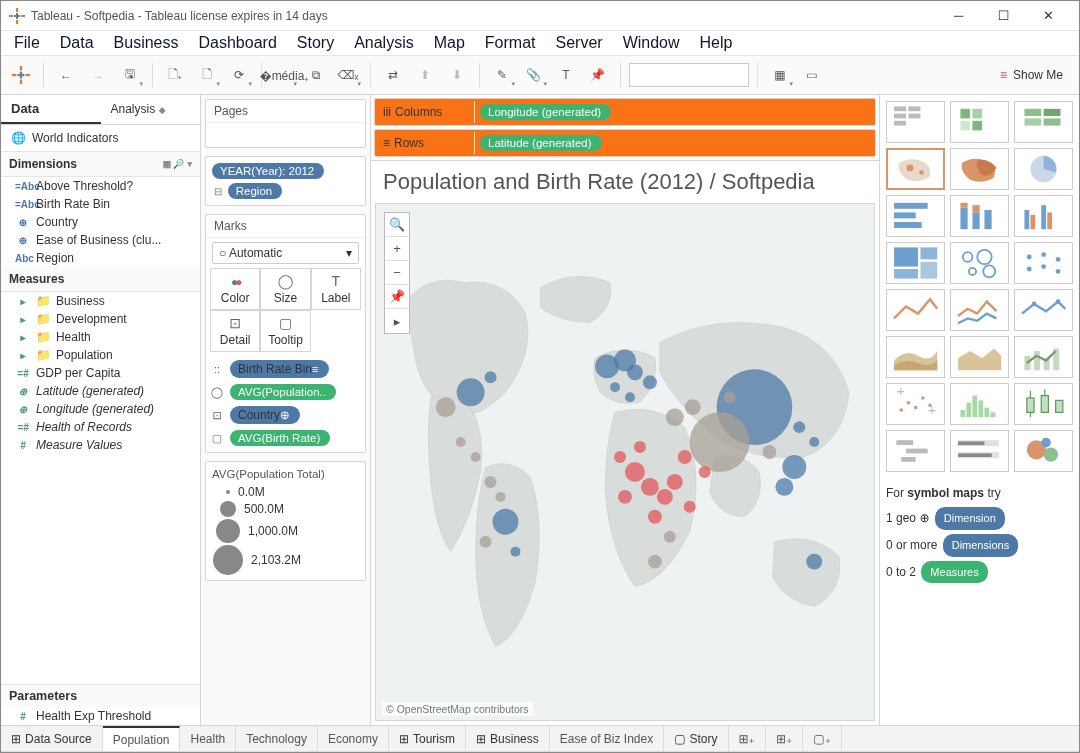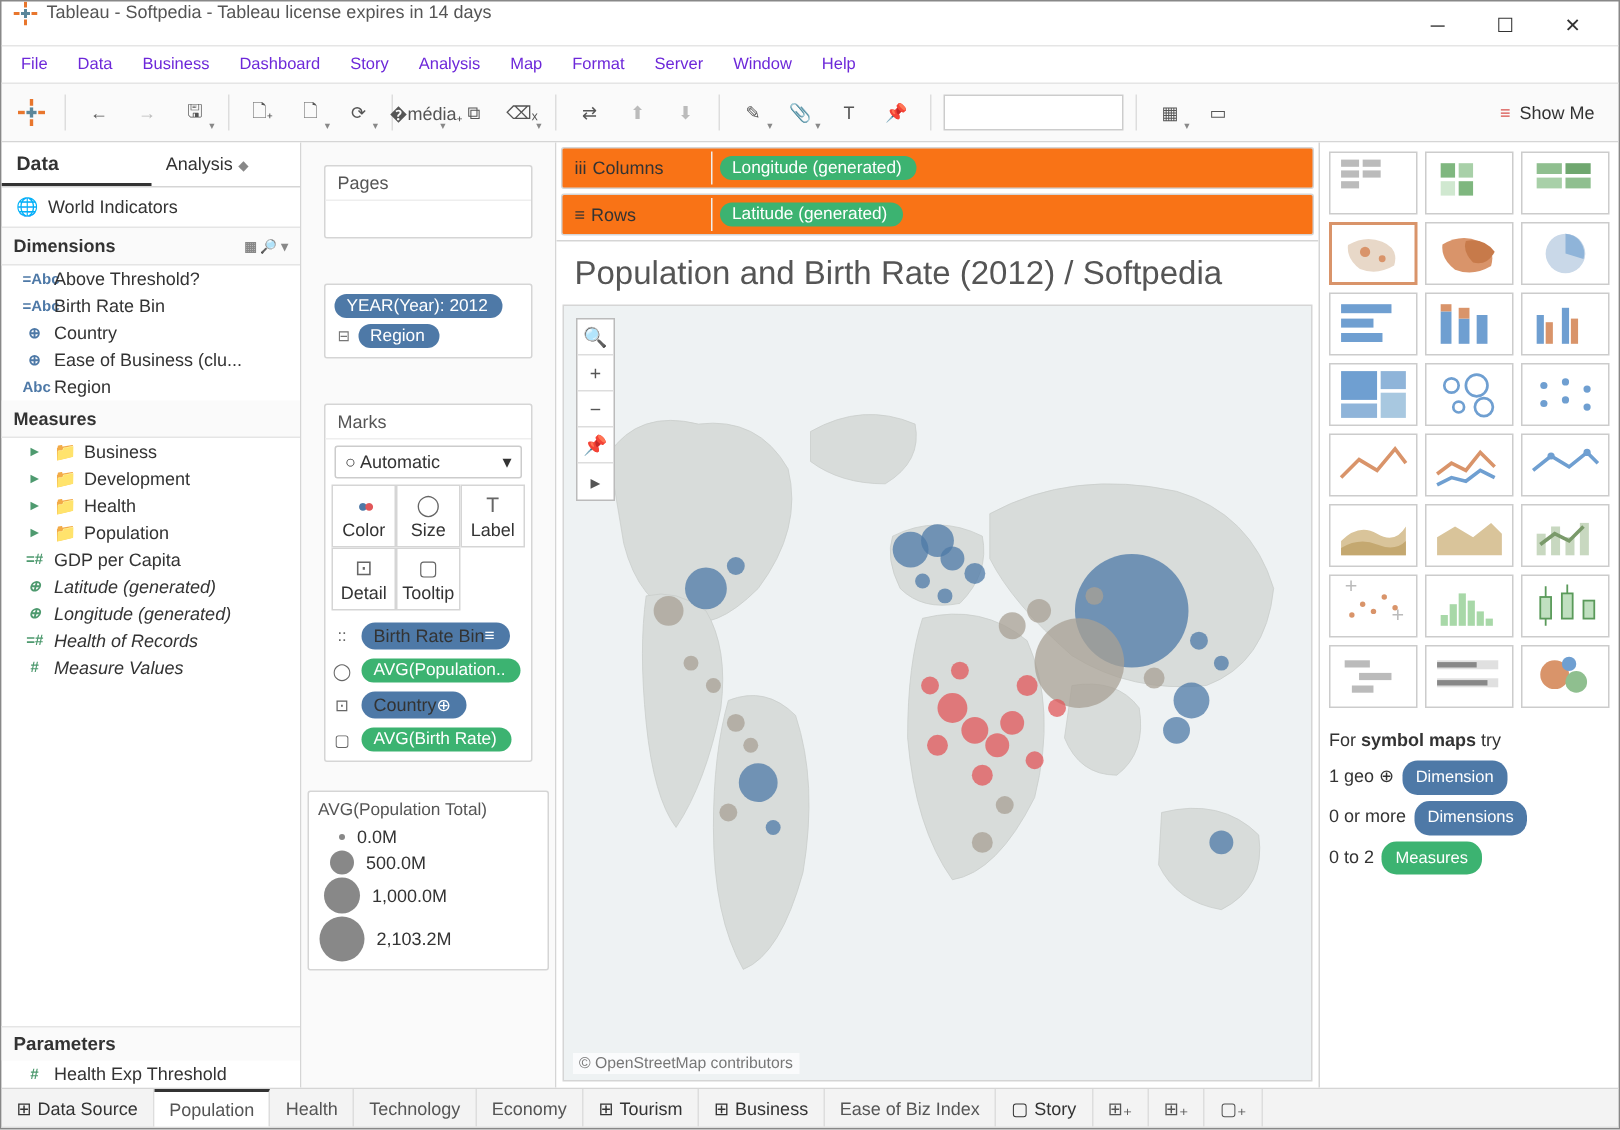--- a/index.html
+++ b/index.html
@@ -1,22 +1,22 @@
 <!DOCTYPE html>
 <html><head>
 <meta charset="utf-8">
 <style>
 *{box-sizing:border-box;margin:0;padding:0;font-family:"Segoe UI",Tahoma,sans-serif;font-size:12px;color:#333}
 body{background:#fff;width:1080px;height:753px;overflow:hidden;position:relative;border:1px solid #888}
-.titlebar{height:30px;display:flex;padding:0 8px;border-bottom:1px solid #e5e5e5}
+.titlebar{height:30px;display:flex;align-items:center;padding:0 8px;border-bottom:1px solid #e5e5e5}
 .titlebar .logo{width:16px;height:16px;margin-right:6px;color:#1f77b4}
 .titlebar .title{flex:1;font-size:12px;color:#555}
 .titlebar .winbtn{width:45px;height:30px;display:flex;align-items:center;justify-content:center;color:#333;font-size:13px}
 .menubar{height:24px;display:flex;align-items:center;padding:0 4px;gap:2px}
-.menubar .item{padding:3px 9px;font-size:11px;color:#6d28d9}
+.menubar .item{padding:3px 9px;font-size:16px;color:#0f172a}
 .toolbar{height:40px;display:flex;align-items:center;padding:0 6px;gap:4px;border-top:1px solid #e5e5e5;border-bottom:1px solid #d5d5d5;background:#fafafa}
 .tb-btn{width:28px;height:28px;display:flex;align-items:center;justify-content:center;color:#555;border-radius:2px;position:relative}
 .tb-sep{width:1px;height:24px;background:#ddd;margin:0 4px}
 .tb-drop::after{content:"▾";font-size:7px;position:absolute;right:1px;bottom:1px;color:#888}
 .tb-spacer{flex:1}
 .showme{display:flex;align-items:center;gap:6px;padding:0 10px;font-size:13px;color:#555}
 .main{display:flex;height:630px}
 .leftcol{width:200px;border-right:1px solid #d5d5d5;display:flex;flex-direction:column;background:#fff}
 .datatabs{display:flex;border-bottom:1px solid #d5d5d5}
 .datatab{flex:1;padding:6px 10px;font-size:13px;color:#555;text-align:left}
@@ -24,21 +24,21 @@
 .dsname{display:flex;align-items:center;gap:6px;padding:6px 10px;border-bottom:1px solid #e5e5e5;font-size:12.5px}
 .section-hdr{display:flex;align-items:center;padding:5px 8px;font-weight:600;font-size:12.5px;border-bottom:1px solid #e5e5e5;background:#fafafa}
 .section-hdr .sp{flex:1}
 .dimlist,.mealist{overflow:hidden}
 .field{display:flex;align-items:center;gap:5px;padding:2px 8px 2px 14px;font-size:12px;white-space:nowrap}
 .field .ico{width:16px;color:#4e79a7;font-size:10px;text-align:center;font-weight:600}
 .field.measure .ico{color:#4e9a6f}
 .field.gen{font-style:italic;color:#666}
 .paramhdr{padding:4px 8px;font-weight:600;font-size:12.5px;border-top:1px solid #e5e5e5;background:#fafafa}
 .midcol{width:170px;border-right:1px solid #d5d5d5;display:flex;flex-direction:column;background:#fafafa}
-.shelf{border:1px solid #d5d5d5;margin:15px;background:#fff;border-radius:2px}
+.shelf{border:1px solid #d5d5d5;margin:4px;background:#fff;border-radius:2px}
 .shelf-title{padding:4px 8px;font-size:12px;color:#555;border-bottom:1px solid #eee}
 .shelf-body{padding:4px;min-height:24px}
 .pill{display:inline-flex;align-items:center;padding:2px 10px 2px 8px;border-radius:10px;font-size:11.5px;color:#fff;margin:2px;white-space:nowrap;max-width:150px;overflow:hidden}
 .pill.blue{background:#4e79a7}
 .pill.green{background:#3cb371}
 .marks-sel{display:flex;align-items:center;justify-content:space-between;border:1px solid #ccc;margin:4px 6px;padding:3px 6px;background:#fff;border-radius:2px;font-size:12px}
 .marks-grid{display:grid;grid-template-columns:repeat(3,1fr);gap:0;margin:2px 4px}
 .mark-cell{border:1px solid #d5d5d5;height:42px;display:flex;flex-direction:column;align-items:center;justify-content:center;background:#fff;font-size:10.5px;gap:2px}
 .mark-cell .mi{font-size:14px;color:#666}
 .markpills{padding:2px 4px}

